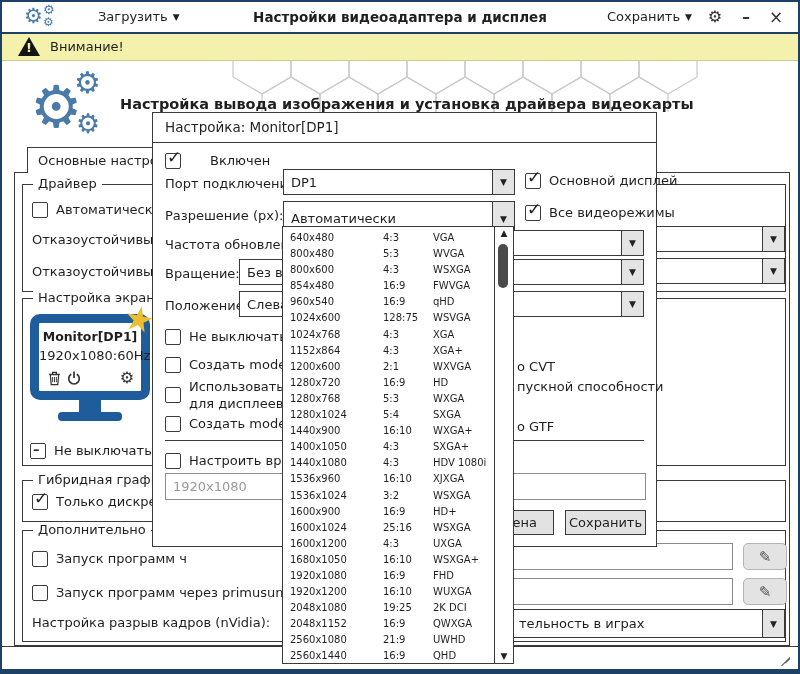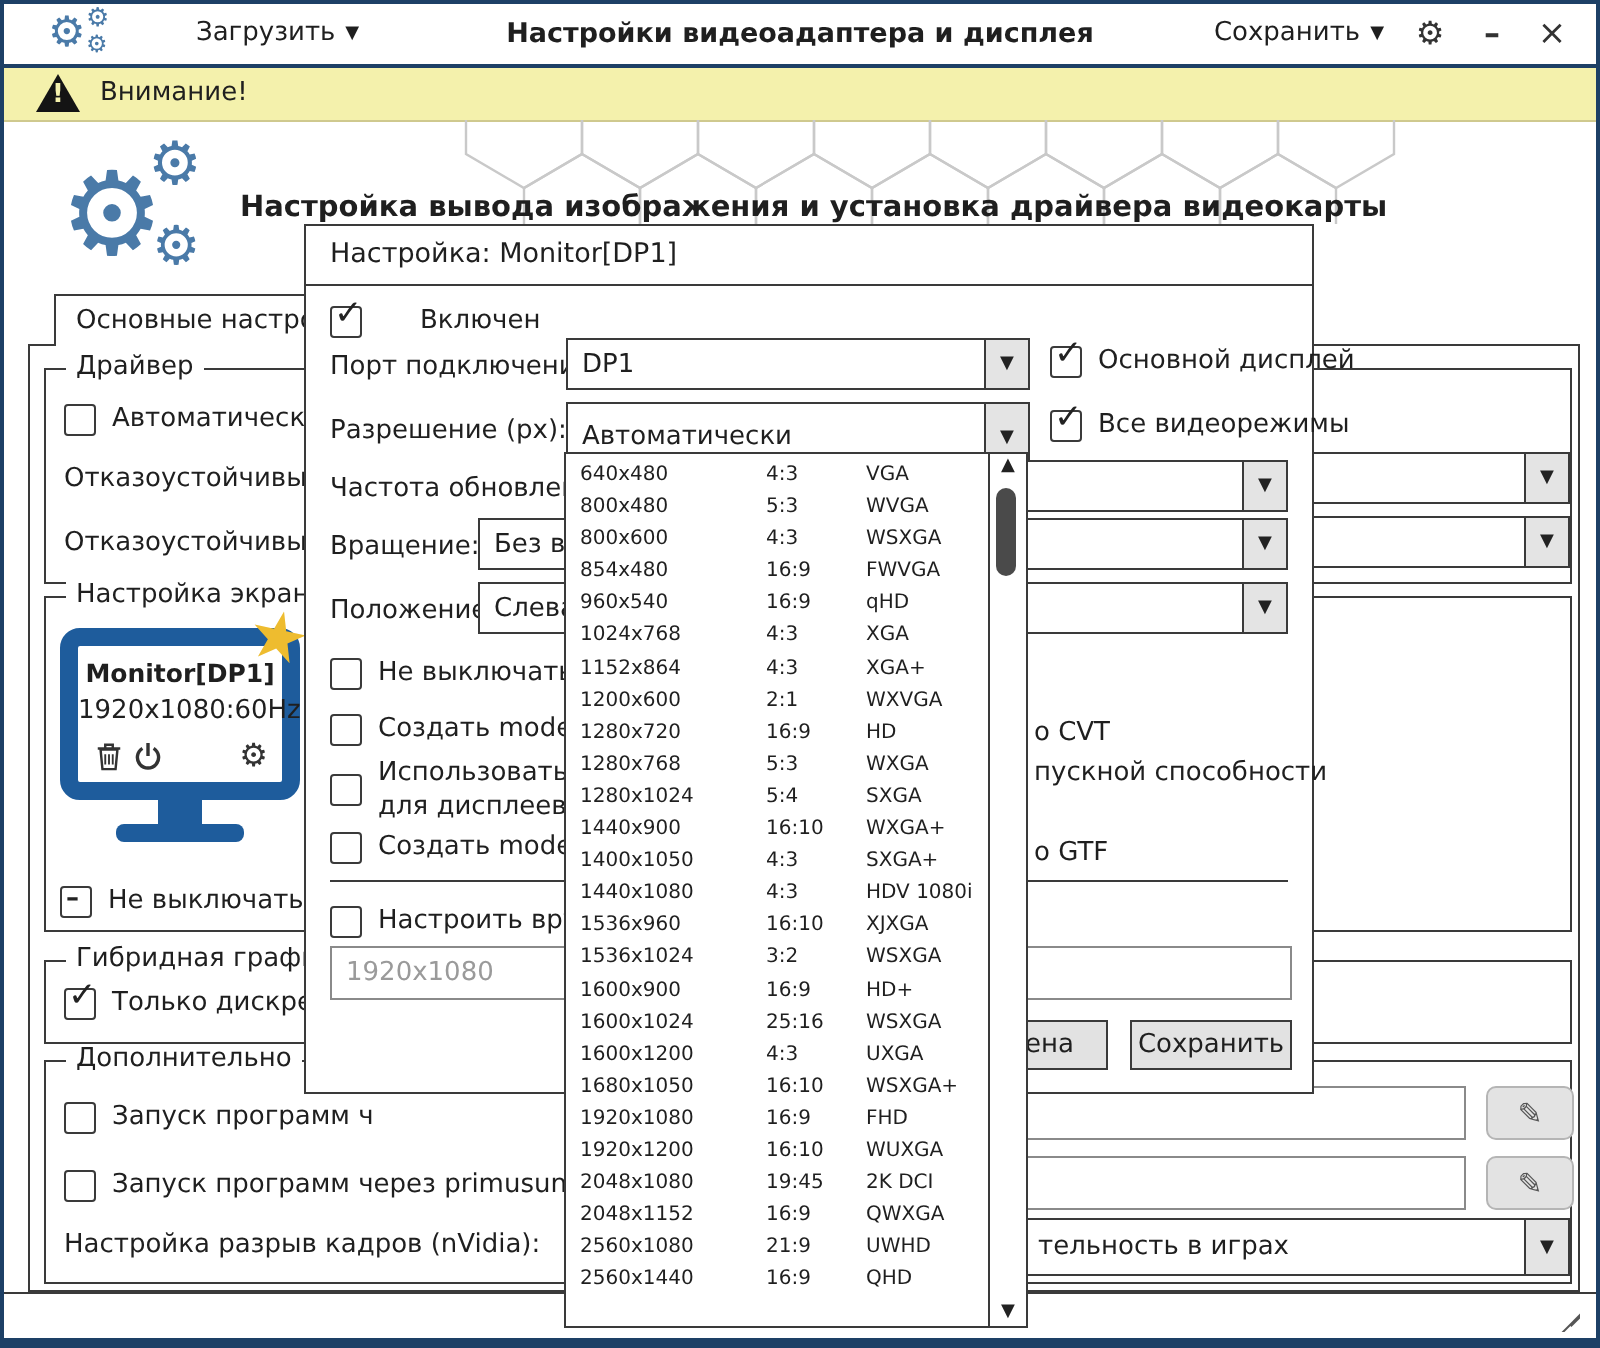--- a/index.html
+++ b/index.html
@@ -287,20 +287,25 @@
           <span class="lc lc0">854x480</span>
           <span class="lc lc1">16:9</span>
           <span class="lc lc2">FWVGA</span>
         </div>
         <div class="lrow">
           <span class="lc lc0">960x540</span>
           <span class="lc lc1">16:9</span>
           <span class="lc lc2">qHD</span>
         </div>
         <div class="lrow">
+          <span class="lc lc0">1024x600</span>
+          <span class="lc lc1">128:75</span>
+          <span class="lc lc2">WSVGA</span>
+        </div>
+        <div class="lrow">
           <span class="lc lc0">1024x768</span>
           <span class="lc lc1">4:3</span>
           <span class="lc lc2">XGA</span>
         </div>
         <div class="lrow">
           <span class="lc lc0">1152x864</span>
           <span class="lc lc1">4:3</span>
           <span class="lc lc2">XGA+</span>
         </div>
         <div class="lrow">
@@ -373,21 +378,21 @@
           <span class="lc lc1">16:9</span>
           <span class="lc lc2">FHD</span>
         </div>
         <div class="lrow">
           <span class="lc lc0">1920x1200</span>
           <span class="lc lc1">16:10</span>
           <span class="lc lc2">WUXGA</span>
         </div>
         <div class="lrow">
           <span class="lc lc0">2048x1080</span>
-          <span class="lc lc1">19:45</span>
+          <span class="lc lc1">19:25</span>
           <span class="lc lc2">2K DCI</span>
         </div>
         <div class="lrow">
           <span class="lc lc0">2048x1152</span>
           <span class="lc lc1">16:9</span>
           <span class="lc lc2">QWXGA</span>
         </div>
         <div class="lrow">
           <span class="lc lc0">2560x1080</span>
           <span class="lc lc1">21:9</span>

